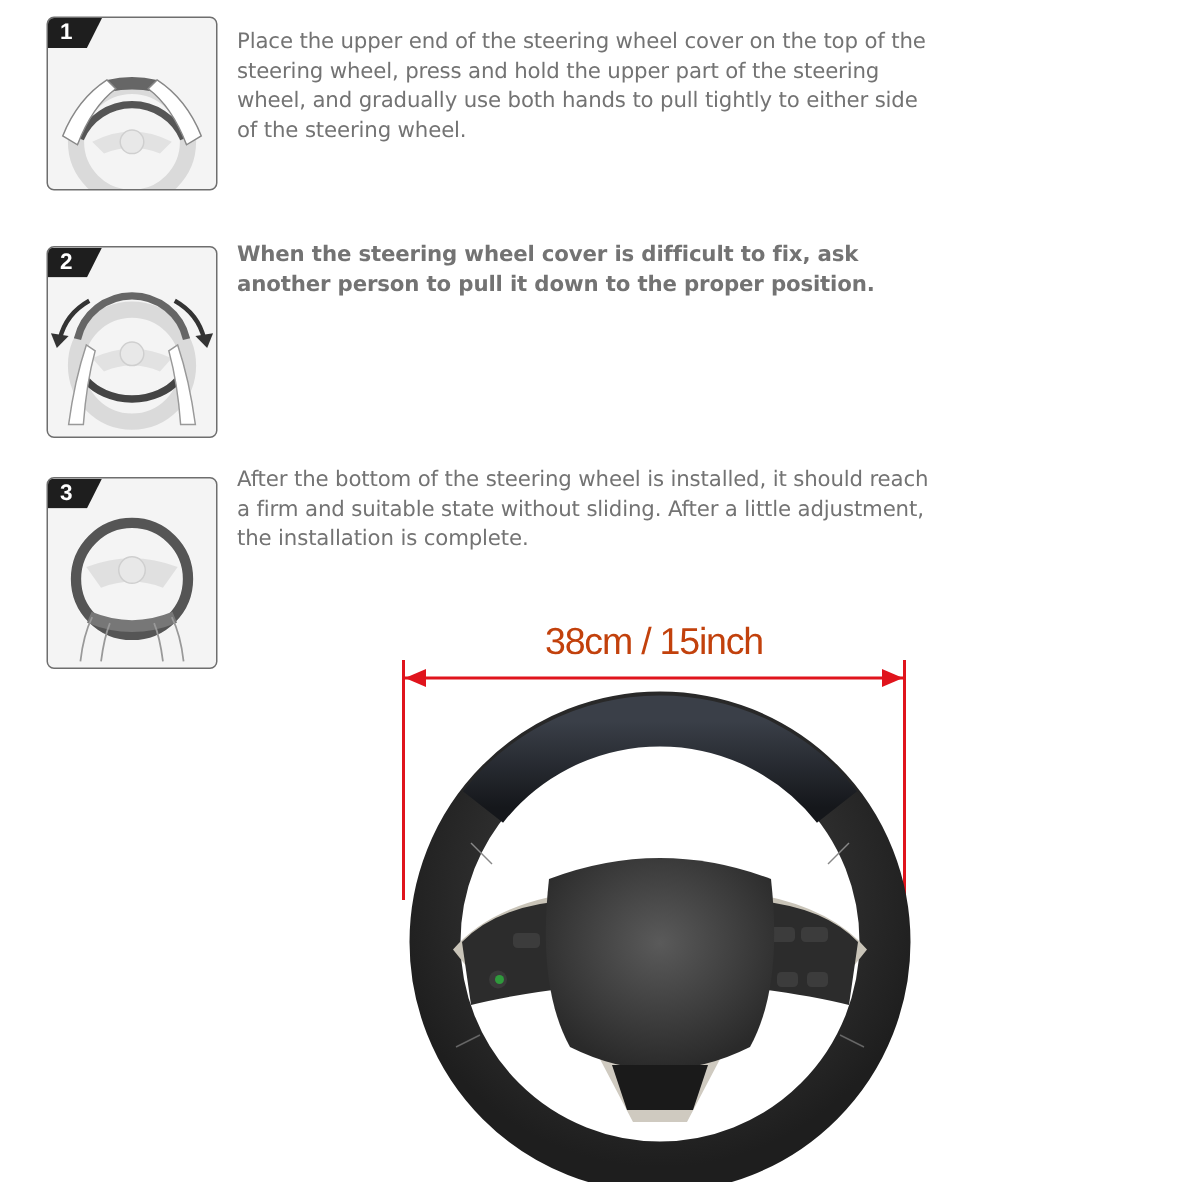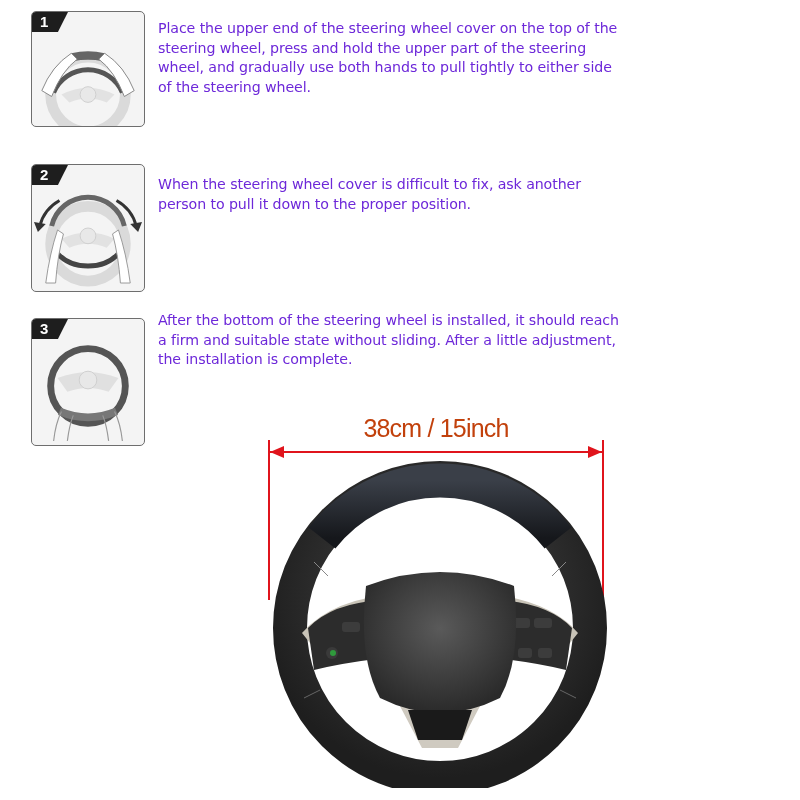--- a/index.html
+++ b/index.html
@@ -13,28 +13,28 @@
       box-sizing: border-box;
     }
     .step-badge {
       position: absolute; left: 0; top: 0; width: 36px; height: 20px; background: #1e1e1e;
       clip-path: polygon(0 0, 100% 0, 72% 100%, 0 100%);
       color: #fff; font-weight: bold; font-size: 15px; line-height: 20px; padding-left: 8px; box-sizing: border-box;
       font-family: "Liberation Sans", sans-serif;
     }
     .step-art { position: absolute; left: 0; top: 0; width: 100%; height: 100%; }
     .step-text {
-      position: absolute; left: 158px; width: 470px; font-size: 14.2px; line-height: 19.5px; color: #6d28d9;
+      position: absolute; left: 158px; width: 470px; font-size: 14.2px; line-height: 19.5px; color: #737373;
       letter-spacing: -0.1px;
     }
     #step1-box { top: 11px; }
     #step2-box { top: 164px; height: 128px; }
     #step3-box { top: 318px; height: 128px; }
     #step1-text { top: 19px; }
-    #step2-text { top: 175px; }
+    #step2-text { top: 161px; font-weight: bold; }
     #step3-text { top: 311px; }
 
     .dim-label {
       position: absolute; left: 268px; width: 336px; top: 414px; text-align: center;
       color: #c2410c; font-size: 25px; font-family: "Liberation Sans", sans-serif; letter-spacing: -0.8px;
     }
     .dim-vline { position: absolute; width: 2px; background: #e0141c; }
     .dim-hline { position: absolute; left: 270px; width: 332px; top: 451px; height: 2px; background: #e0141c; }
     .arrow-left {
       position: absolute; left: 270px; top: 446px; width: 0; height: 0;

